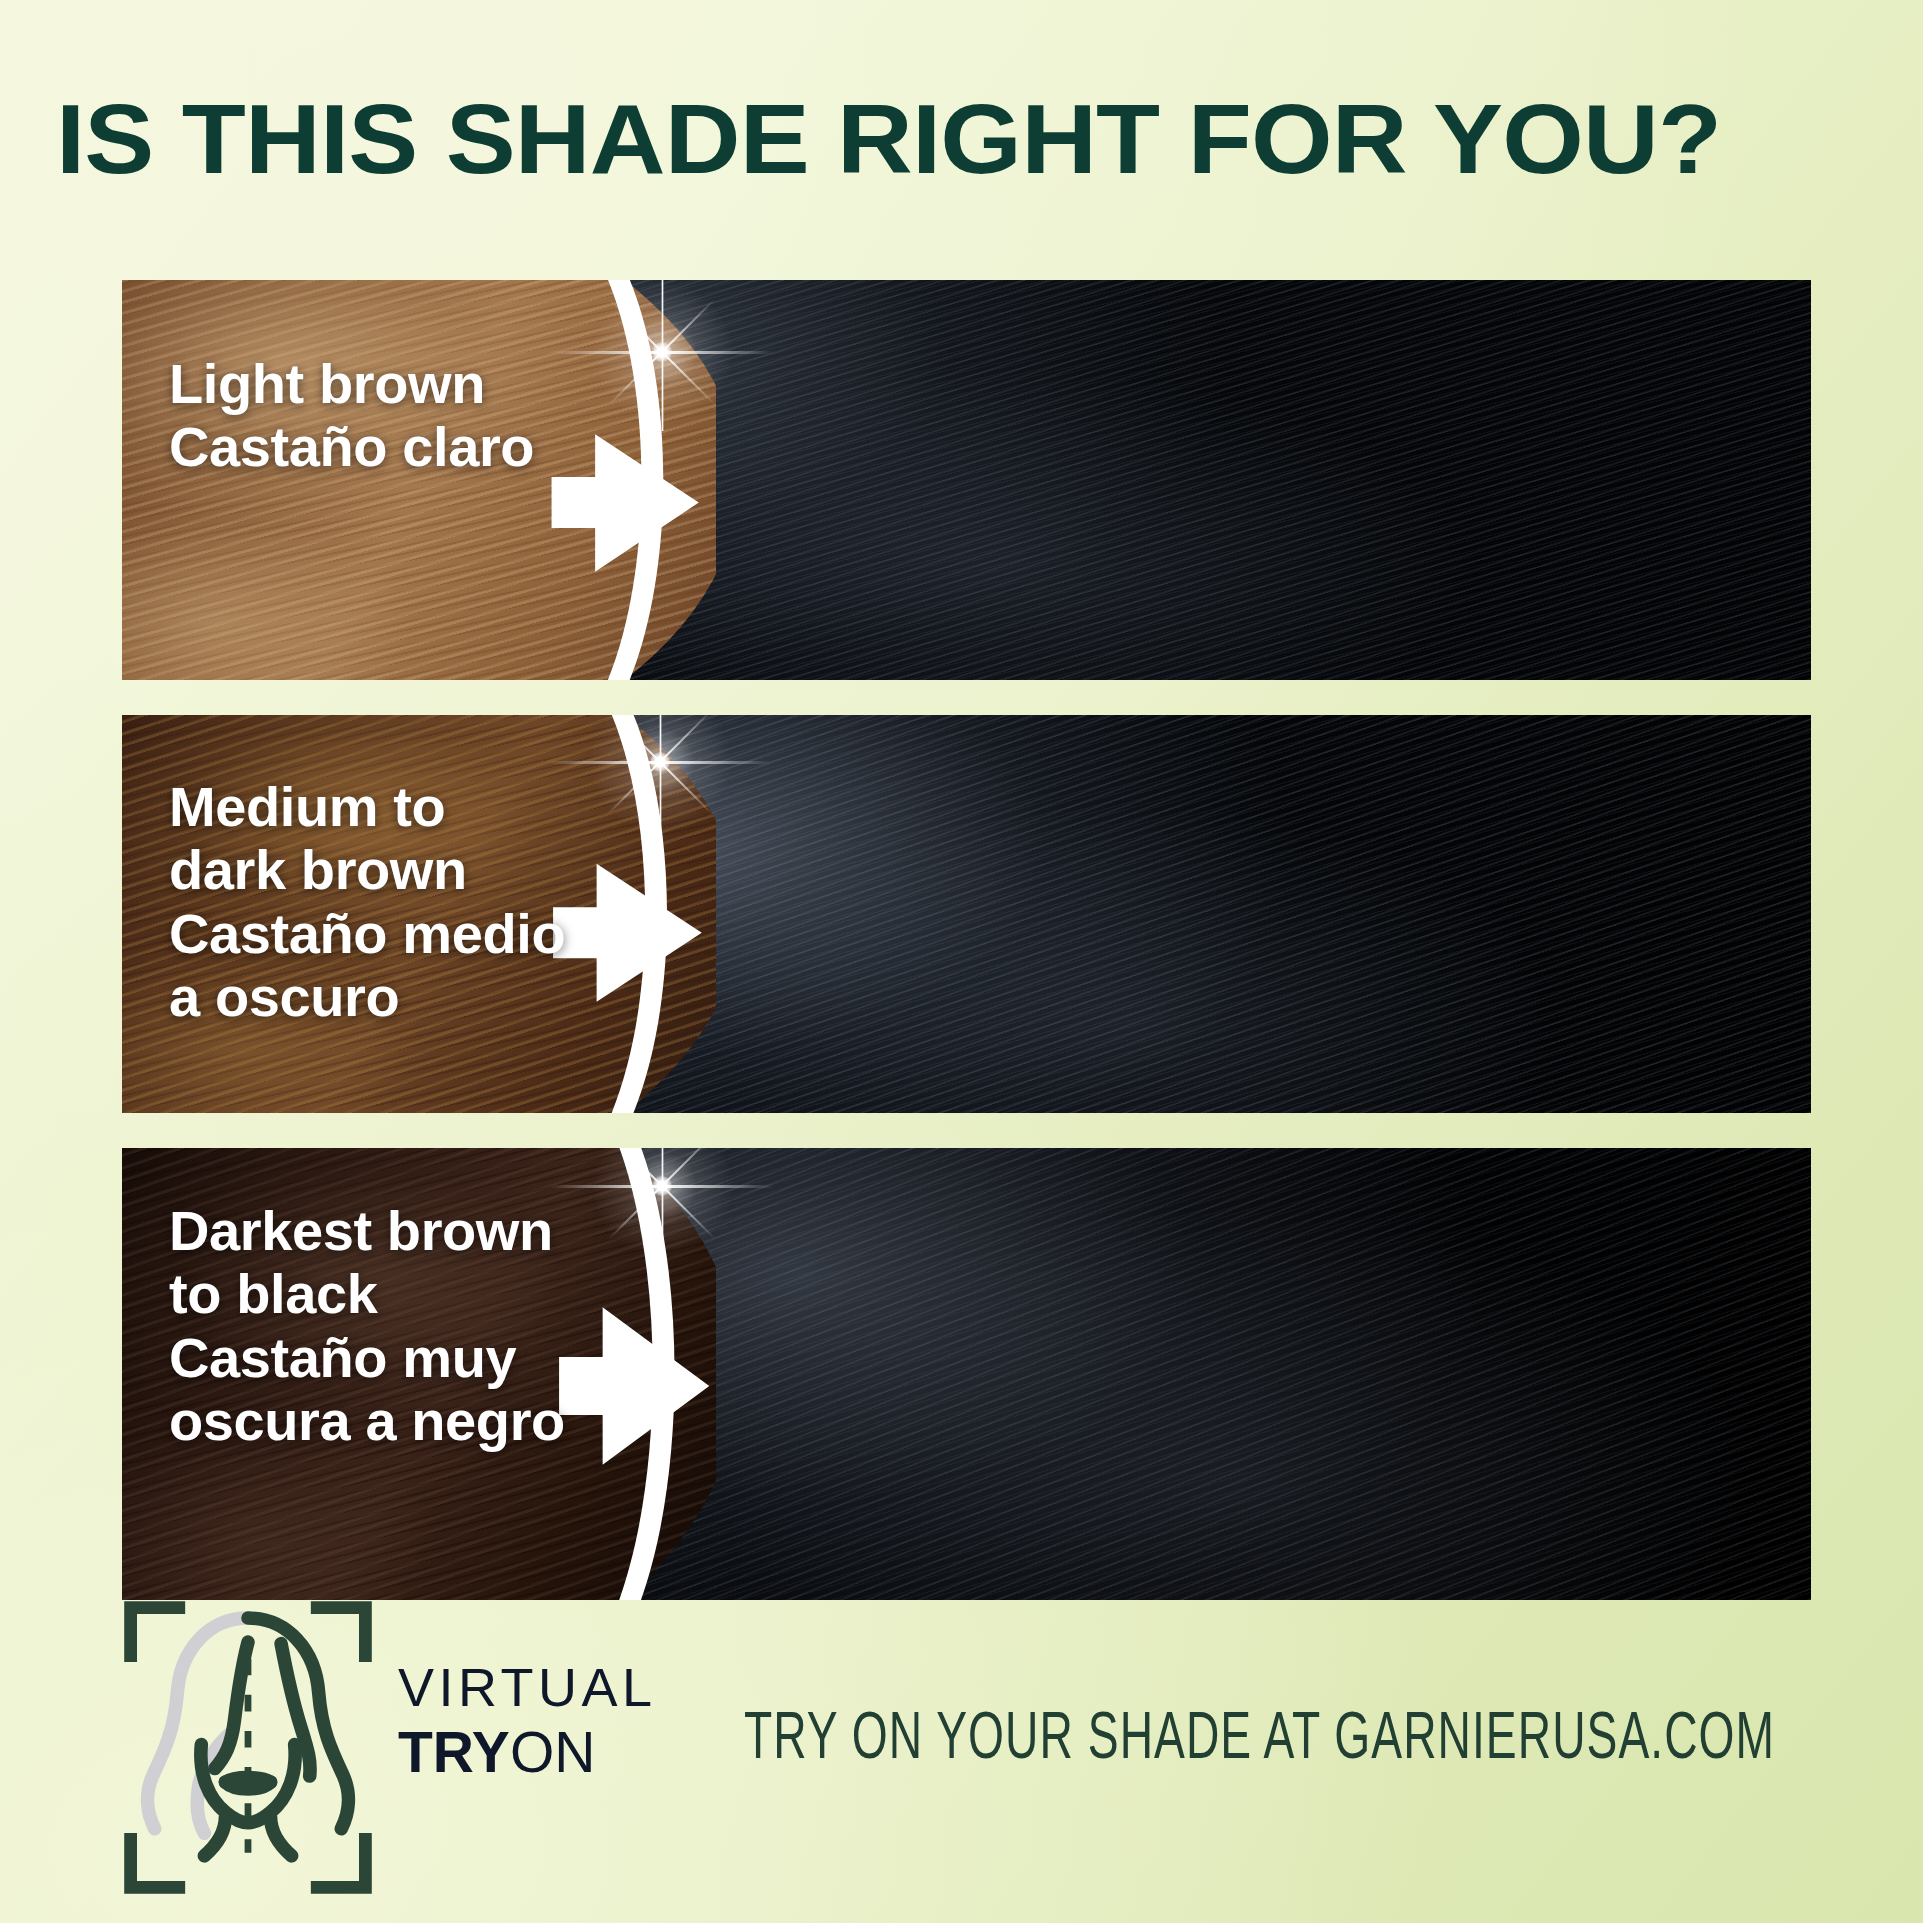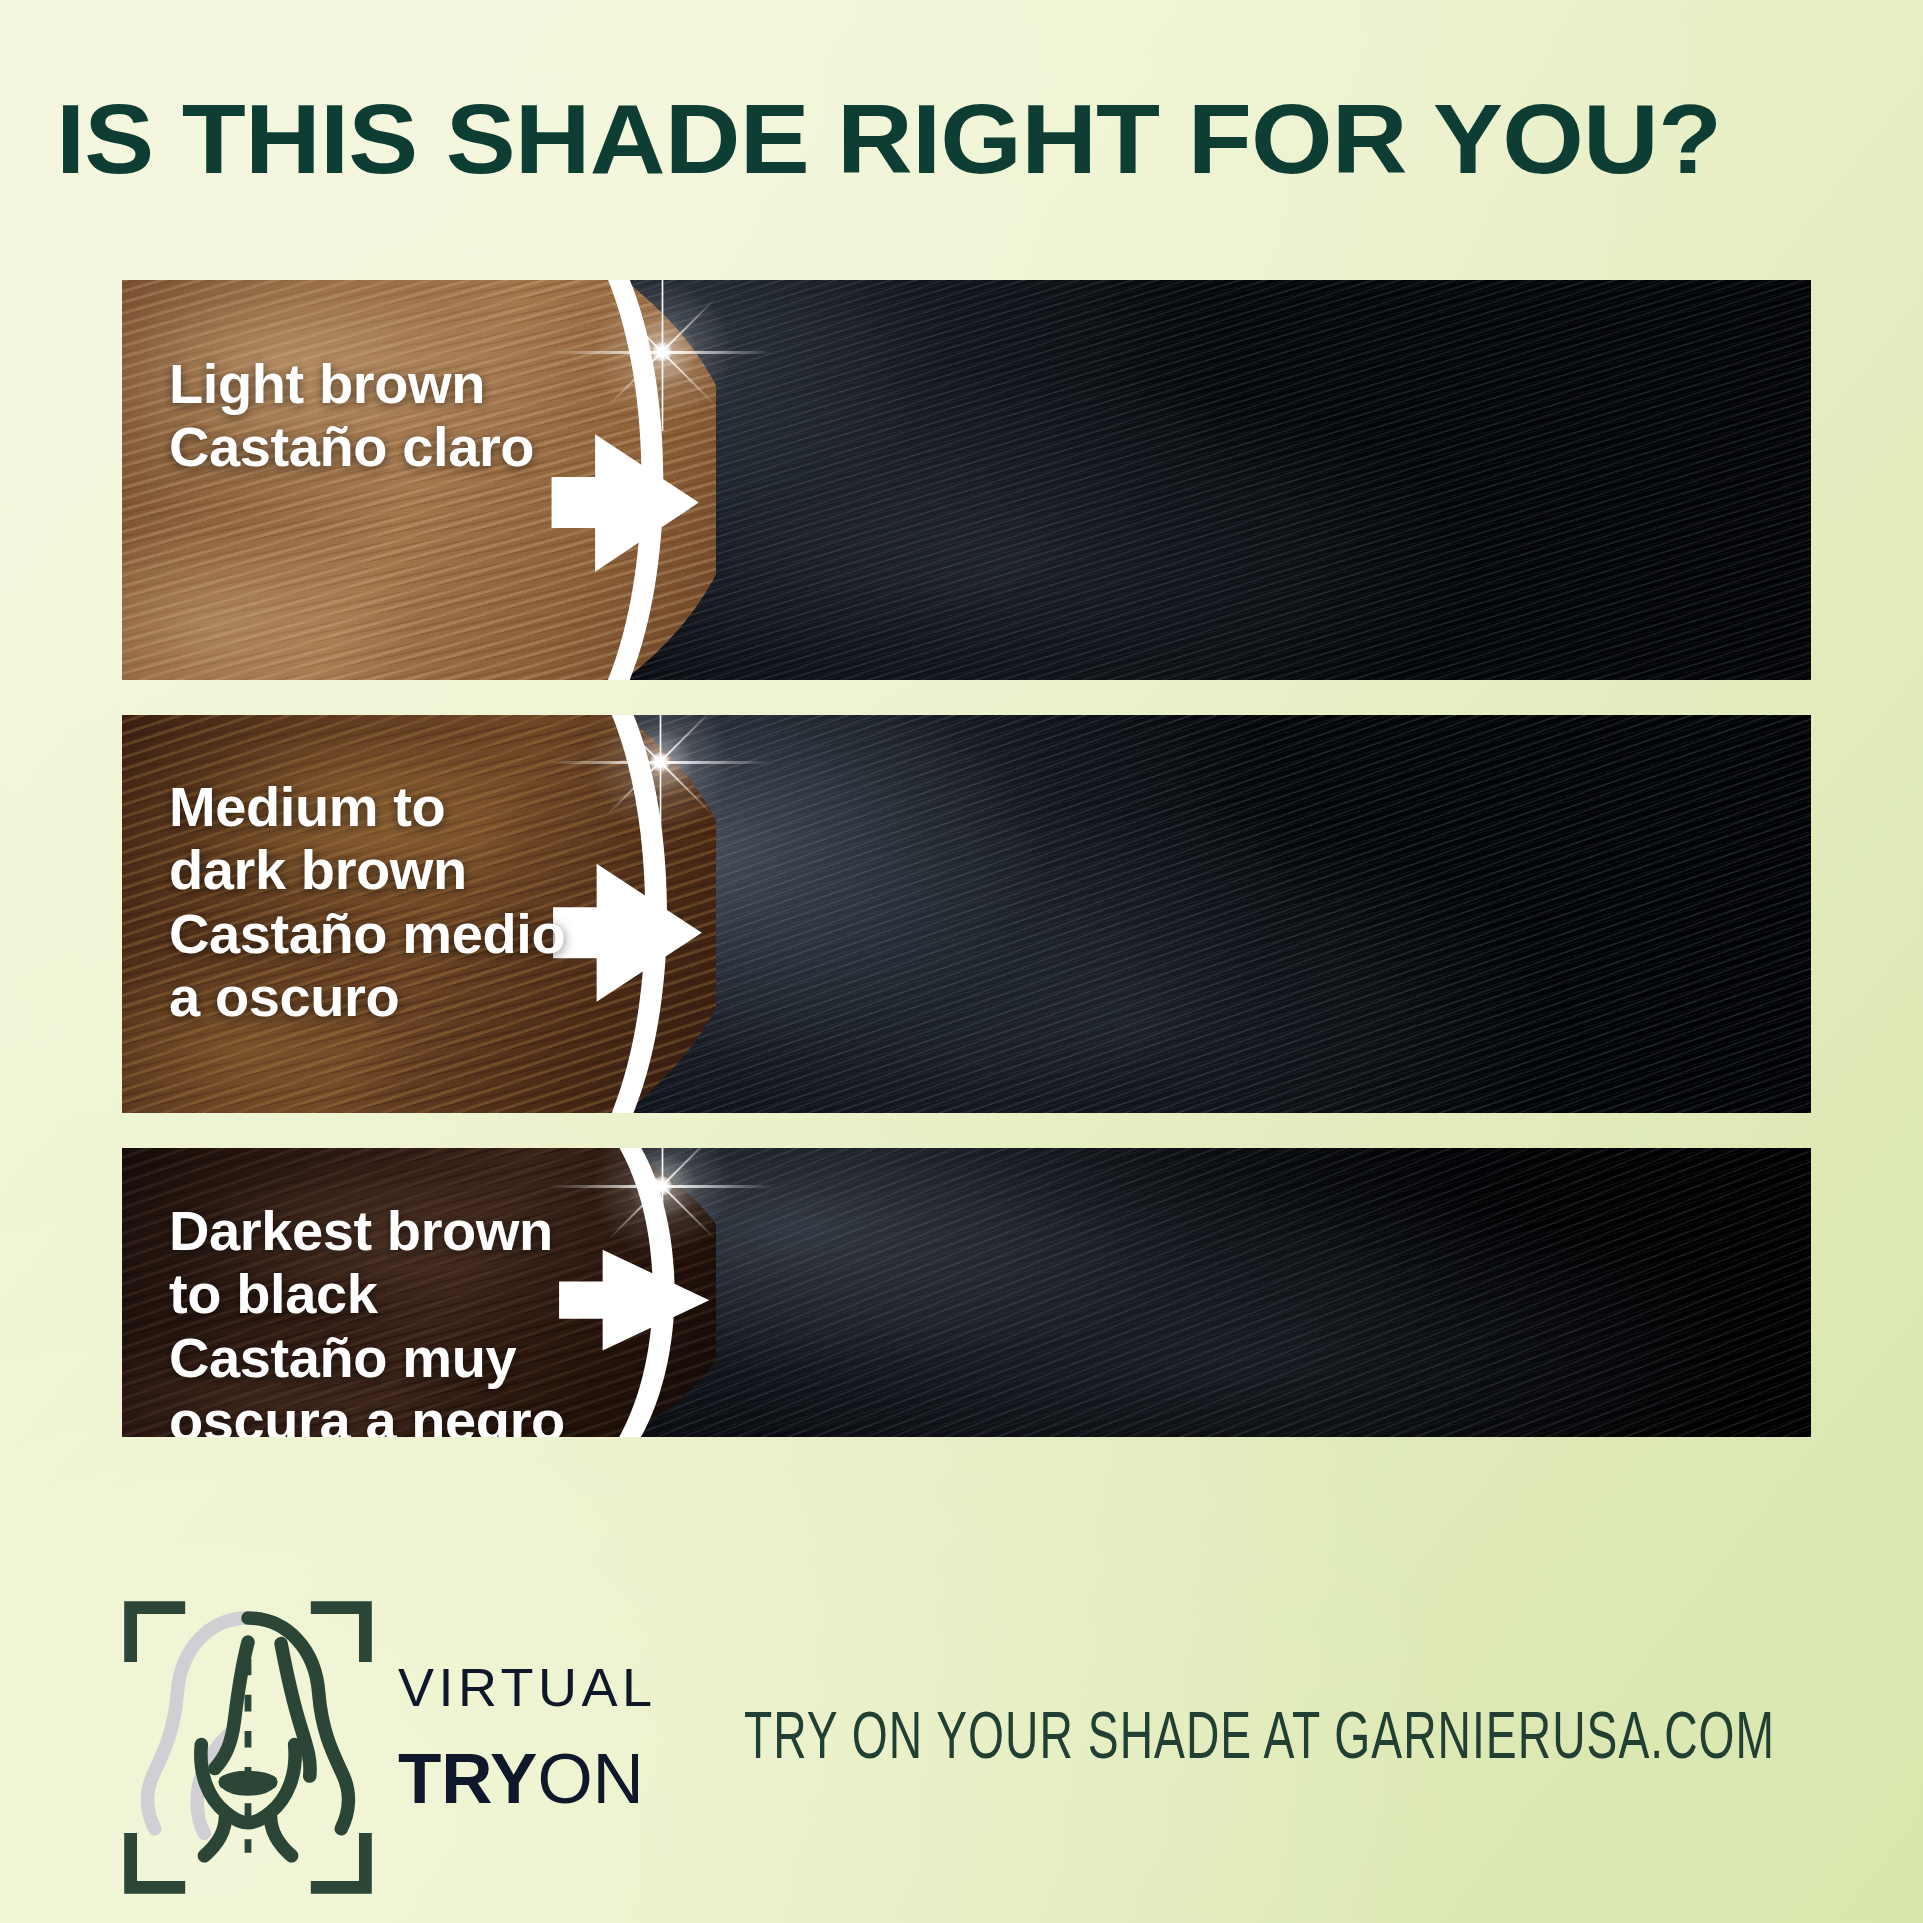--- a/index.html
+++ b/index.html
@@ -34,21 +34,21 @@
   .card{
     position:relative;
     width:1689px;
     overflow:hidden;
     background:#000;
   }
   .card + .card{ margin-top:35px; }
 
   .card-1{ height:400px; }
   .card-2{ height:398px; }
-  .card-3{ height:289px; }
+  .card-3{ height:452px; }
 
   
   .hair-dark{
     position:absolute; inset:0;
     background:
       radial-gradient(ellipse 60% 120% at 26% 20%, rgba(150,165,185,0.33) 0%, rgba(120,135,160,0.10) 38%, rgba(0,0,0,0) 66%),
       radial-gradient(ellipse 45% 80% at 52% 72%, rgba(110,125,150,0.20) 0%, rgba(0,0,0,0) 62%),
       repeating-linear-gradient(-18deg, rgba(176,190,210,0.10) 0px, rgba(176,190,210,0.10) 1.5px, rgba(0,0,0,0) 2.3px, rgba(0,0,0,0) 8.3px),
       repeating-linear-gradient(-14deg, rgba(200,212,230,0.055) 0px, rgba(200,212,230,0.055) 0.8px, rgba(0,0,0,0) 1.5px, rgba(0,0,0,0) 5.3px),
       linear-gradient(112deg, #10141b 0%, #090c11 30%, #05070a 58%, #020305 100%);
@@ -151,21 +151,21 @@
   
   .footer{ position:absolute; left:0; right:0; top:1577px; height:347px; }
 
   .vto-logo{ position:absolute; left:120px; top:19.5px; width:256px; height:301px; }
   .vto-logo svg{ display:block; width:100%; height:100%; }
 
   .vto-words{ position:absolute; left:398px; top:83px; color:#0f172a; }
   .vto-virtual{
     font-size:54px; font-weight:400; letter-spacing:4.5px; line-height:1;
   }
-  .vto-tryon{ margin-top:29px; font-size:71px; line-height:1; letter-spacing:0px; }
+  .vto-tryon{ margin-top:10px; font-size:57px; line-height:1; letter-spacing:0px; }
   .vto-try{ font-weight:700; }
   .vto-on{ font-weight:400; }
 
   .tagline{
     position:absolute; left:744px; top:1697px;
     font-size:66px;
     font-weight:400;
     letter-spacing:1.5px;
     color:#214033;
     transform:scaleX(0.70);

